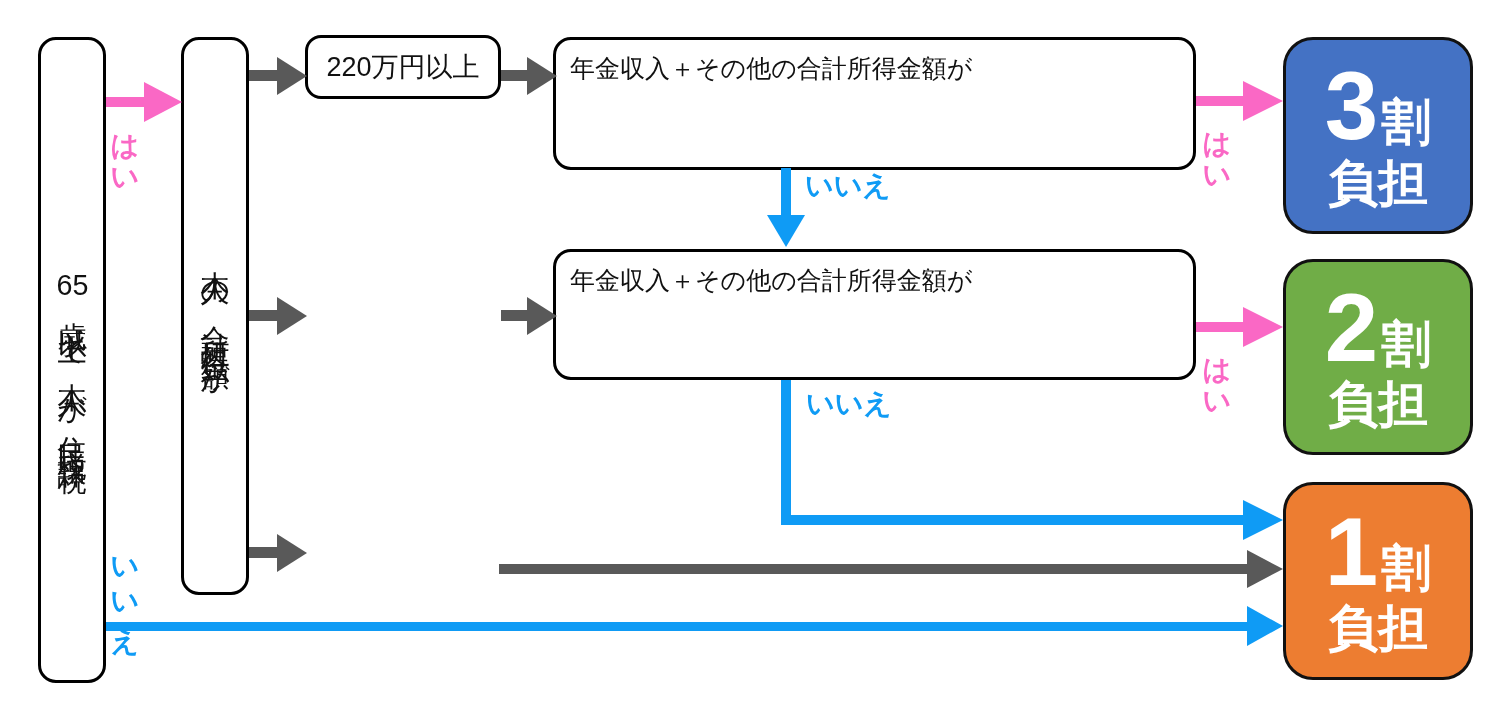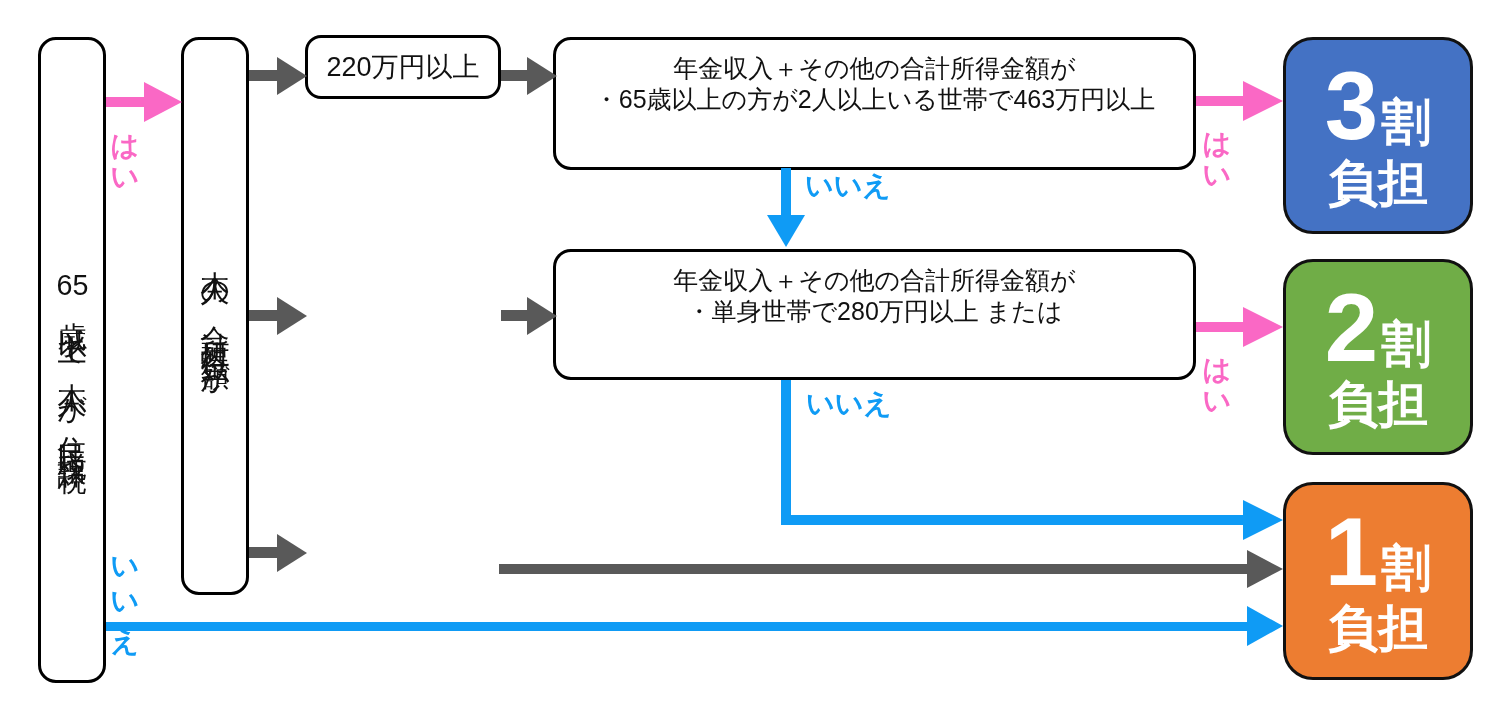--- a/index.html
+++ b/index.html
@@ -41,21 +41,21 @@
     text-orientation:upright;
     font-size:29px;
     letter-spacing:7px;
     line-height:1;
     white-space:nowrap;
   }
   .tcy{text-combine-upright:all;}
   .branch{font-size:27px;line-height:34px;}
   .cond{
     border-radius:18px;
-    align-items:center;
+    align-items:flex-start;
     justify-content:flex-start;
     text-align:left;
     padding:13px 14px;
     flex-direction:column;
   }
   .cond .line{font-size:25px;line-height:31px;white-space:nowrap;}
   
   .result{
     position:absolute;
     width:190px;
@@ -115,26 +115,24 @@
   </div>
 
   <div class="node branch" style="left:305px;top:35px;width:196px;height:64px;">
     <div>220万円以上</div>
   </div>
 
 
 
   <div class="node cond" style="left:553px;top:37px;width:643px;height:133px;">
     <div class="line">年金収入＋その他の合計所得金額が</div>
-    <div class="line">・65歳以上の方が2人以上いる世帯で463万円以上</div>
   </div>
 
   <div class="node cond" style="left:553px;top:249px;width:643px;height:131px;">
     <div class="line">年金収入＋その他の合計所得金額が</div>
-    <div class="line">・単身世帯で280万円以上 または</div>
   </div>
 
   <div class="result" style="left:1283px;top:37px;height:197px;background:var(--res3);">
     <div class="row1">
       <span class="num">3</span>
       <span class="unit">割</span>
     </div>
     <div class="row2">負担</div>
   </div>
 

